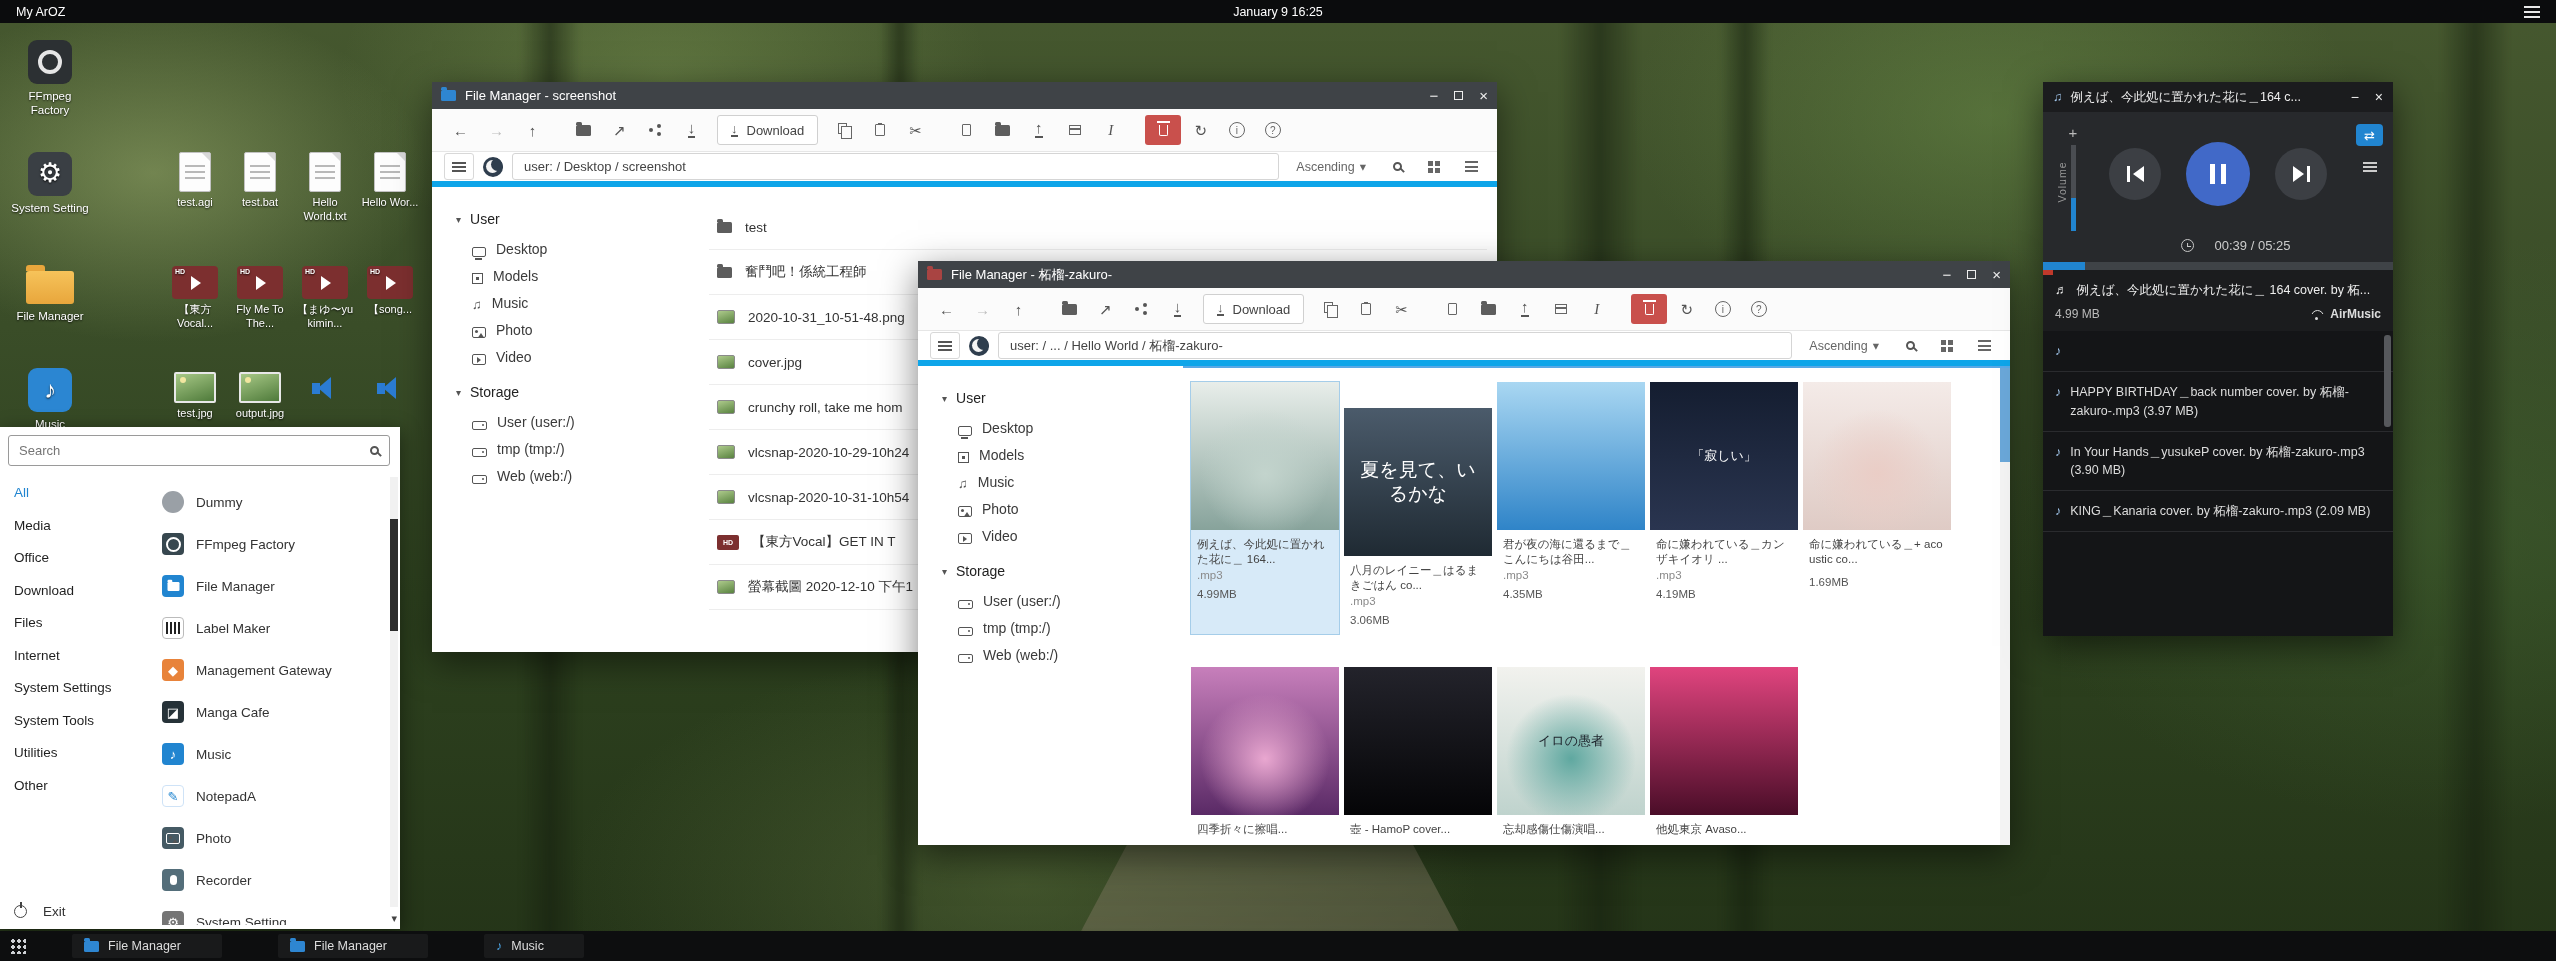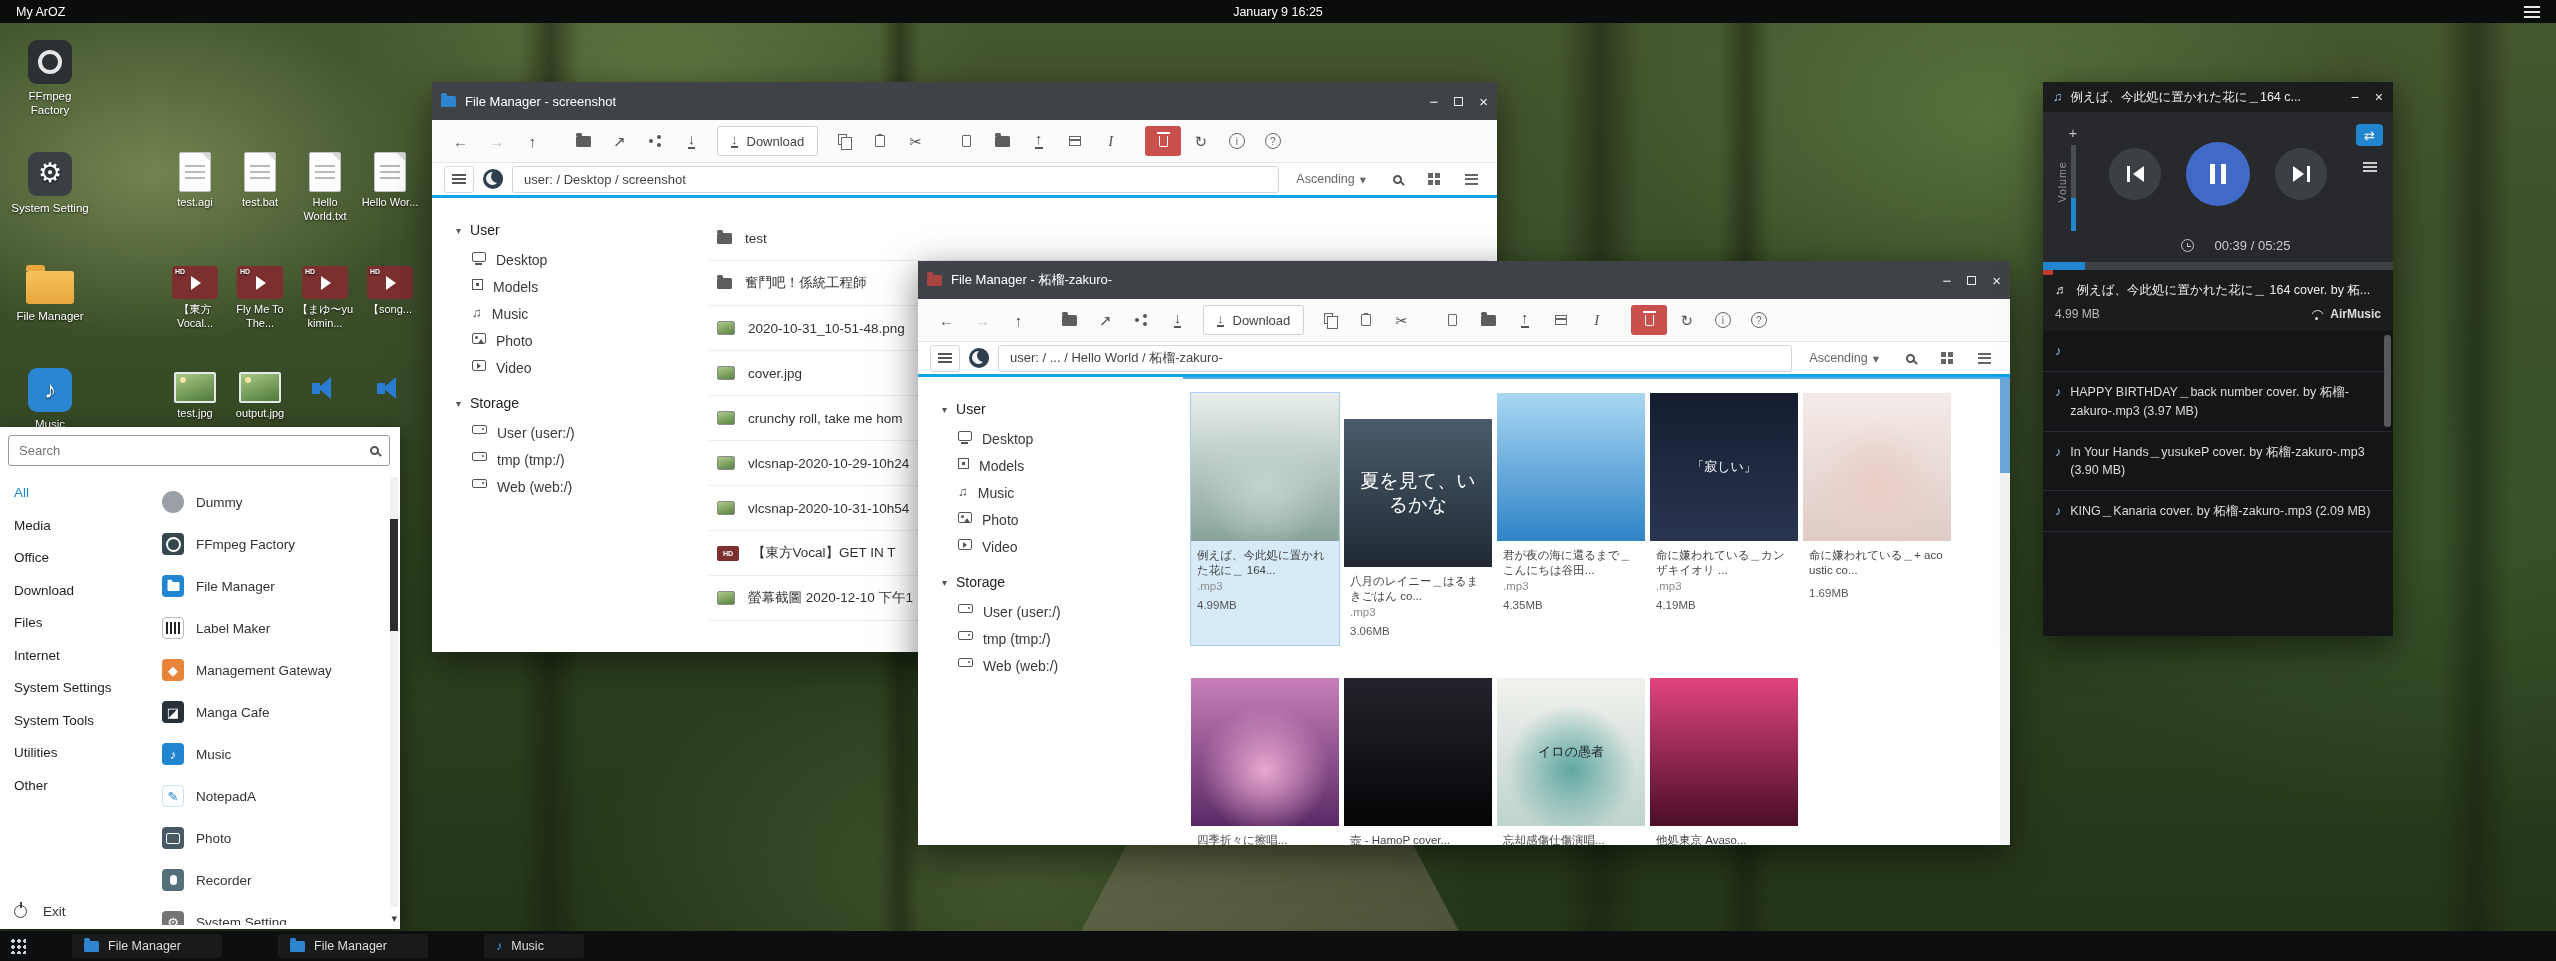--- a/index.html
+++ b/index.html
@@ -133,38 +133,38 @@
 .a-rec{background:#546e7a;position:relative}
 .a-rec::after{content:"";width:7px;height:10px;border-radius:4px;background:#fff}
 .a-gear2{background:#757575}
 .mscroll{position:absolute;right:2px;top:50px;bottom:22px;width:8px;background:#f1f1f1}
 .mthumb{width:8px;height:112px;background:#2d2d2d;margin-top:42px}
 .mchev{position:absolute;right:3px;bottom:4px;font-size:11px;color:#444}
 .mexit{position:absolute;left:14px;bottom:10px;display:flex;align-items:center;gap:16px;color:#333}
 
 
 .window{position:absolute;background:#fff;box-shadow:0 10px 34px rgba(0,0,0,.5);display:flex;flex-direction:column}
-.titlebar{height:38px;background:#3f4347;color:#fff;display:flex;align-items:center;padding:0 9px;gap:9px;font-size:13px;flex:none}
+.titlebar{height:27px;background:#3f4347;color:#fff;display:flex;align-items:center;padding:0 9px;gap:9px;font-size:13px;flex:none}
 .wctrl{margin-left:auto;display:flex;gap:16px;align-items:center;font-size:15px;color:#eee}
 .maxbox{width:9px;height:9px;border:1.5px solid #eee;display:inline-block}
 .toolbar{height:43px;background:#fbfbfb;border-bottom:1px solid #e6e6e6;display:flex;align-items:center;padding:0 12px;gap:3px;flex:none}
 .tbtn{min-width:33px;height:30px;border-radius:3px;display:inline-flex;align-items:center;justify-content:center}
 .tbtn.danger{background:#c9504c;min-width:36px}
 .tsp{width:12px}
 .download-btn{border:1px solid #d0d0d0;background:#fff;border-radius:3px;height:30px;padding:0 13px;display:inline-flex;align-items:center;gap:9px;font-size:13px;color:#444;margin:0 6px}
-.pathbar{height:35px;display:flex;align-items:center;padding:0 12px;gap:9px;border-bottom:3px solid #0ea5e9;background:#fff;flex:none}
+.pathbar{height:35px;display:flex;align-items:center;padding:0 12px;gap:9px;border-bottom:6px solid #0ea5e9;background:#fff;flex:none}
 .pmenu{width:30px;height:27px;border:1px solid #d8d8d8;border-radius:3px;display:inline-flex;align-items:center;justify-content:center}
 .crumb{flex:1;height:27px;border:1px solid #d5d5d5;border-radius:3px;display:flex;align-items:center;padding:0 11px;font-size:13px;color:#444;background:#fff;overflow:hidden;white-space:nowrap}
 .sortbox{display:flex;align-items:center;gap:5px;font-size:12.5px;color:#666;margin:0 8px}
 .pico{width:28px;height:27px;display:inline-flex;align-items:center;justify-content:center}
 .win-body{flex:1;display:flex;overflow:hidden}
 .sidebar{width:265px;padding:20px 0 0 24px;font-size:14px;color:#333;flex:none}
 .side-h{display:flex;gap:9px;align-items:center;margin:4px 0 8px;color:#222}
 .side-h .car{font-size:10px;color:#555}
-.side-item{display:flex;gap:10px;align-items:flex-start;padding:5.5px 0 5.5px 16px;color:#3a3a3a}
+.side-item{display:flex;gap:10px;align-items:flex-end;padding:5.5px 0 5.5px 16px;color:#3a3a3a}
 .file-list{flex:1;padding:18px 10px 0 12px;overflow:hidden}
 .file-row{height:45px;display:flex;align-items:center;gap:13px;border-bottom:1px solid #ededed;font-size:13.5px;color:#333;padding:0 8px;white-space:nowrap;overflow:hidden}
 .grid2{flex:1;padding:14px 4px 0 8px;border-top:2px solid #58a8e6;overflow:hidden;position:relative}
 .tiles{display:flex;gap:5px}
 .tiles.r2{margin-top:33px}
 .tile{width:148px;flex:none;font-size:11.5px;color:#444;padding-bottom:8px}
 .tile.selected{background:#d7eaf8;outline:1px solid #a5cde9}
 .cover{height:148px;width:148px;position:relative;overflow:hidden}
 .cover-text{position:absolute;inset:0;display:flex;align-items:center;justify-content:center;color:#fff;font-size:19px;line-height:1.25;text-align:center;padding:8px}
 .cover-text.sm{font-size:13px}.cover-text.dk{color:#1d232b}

